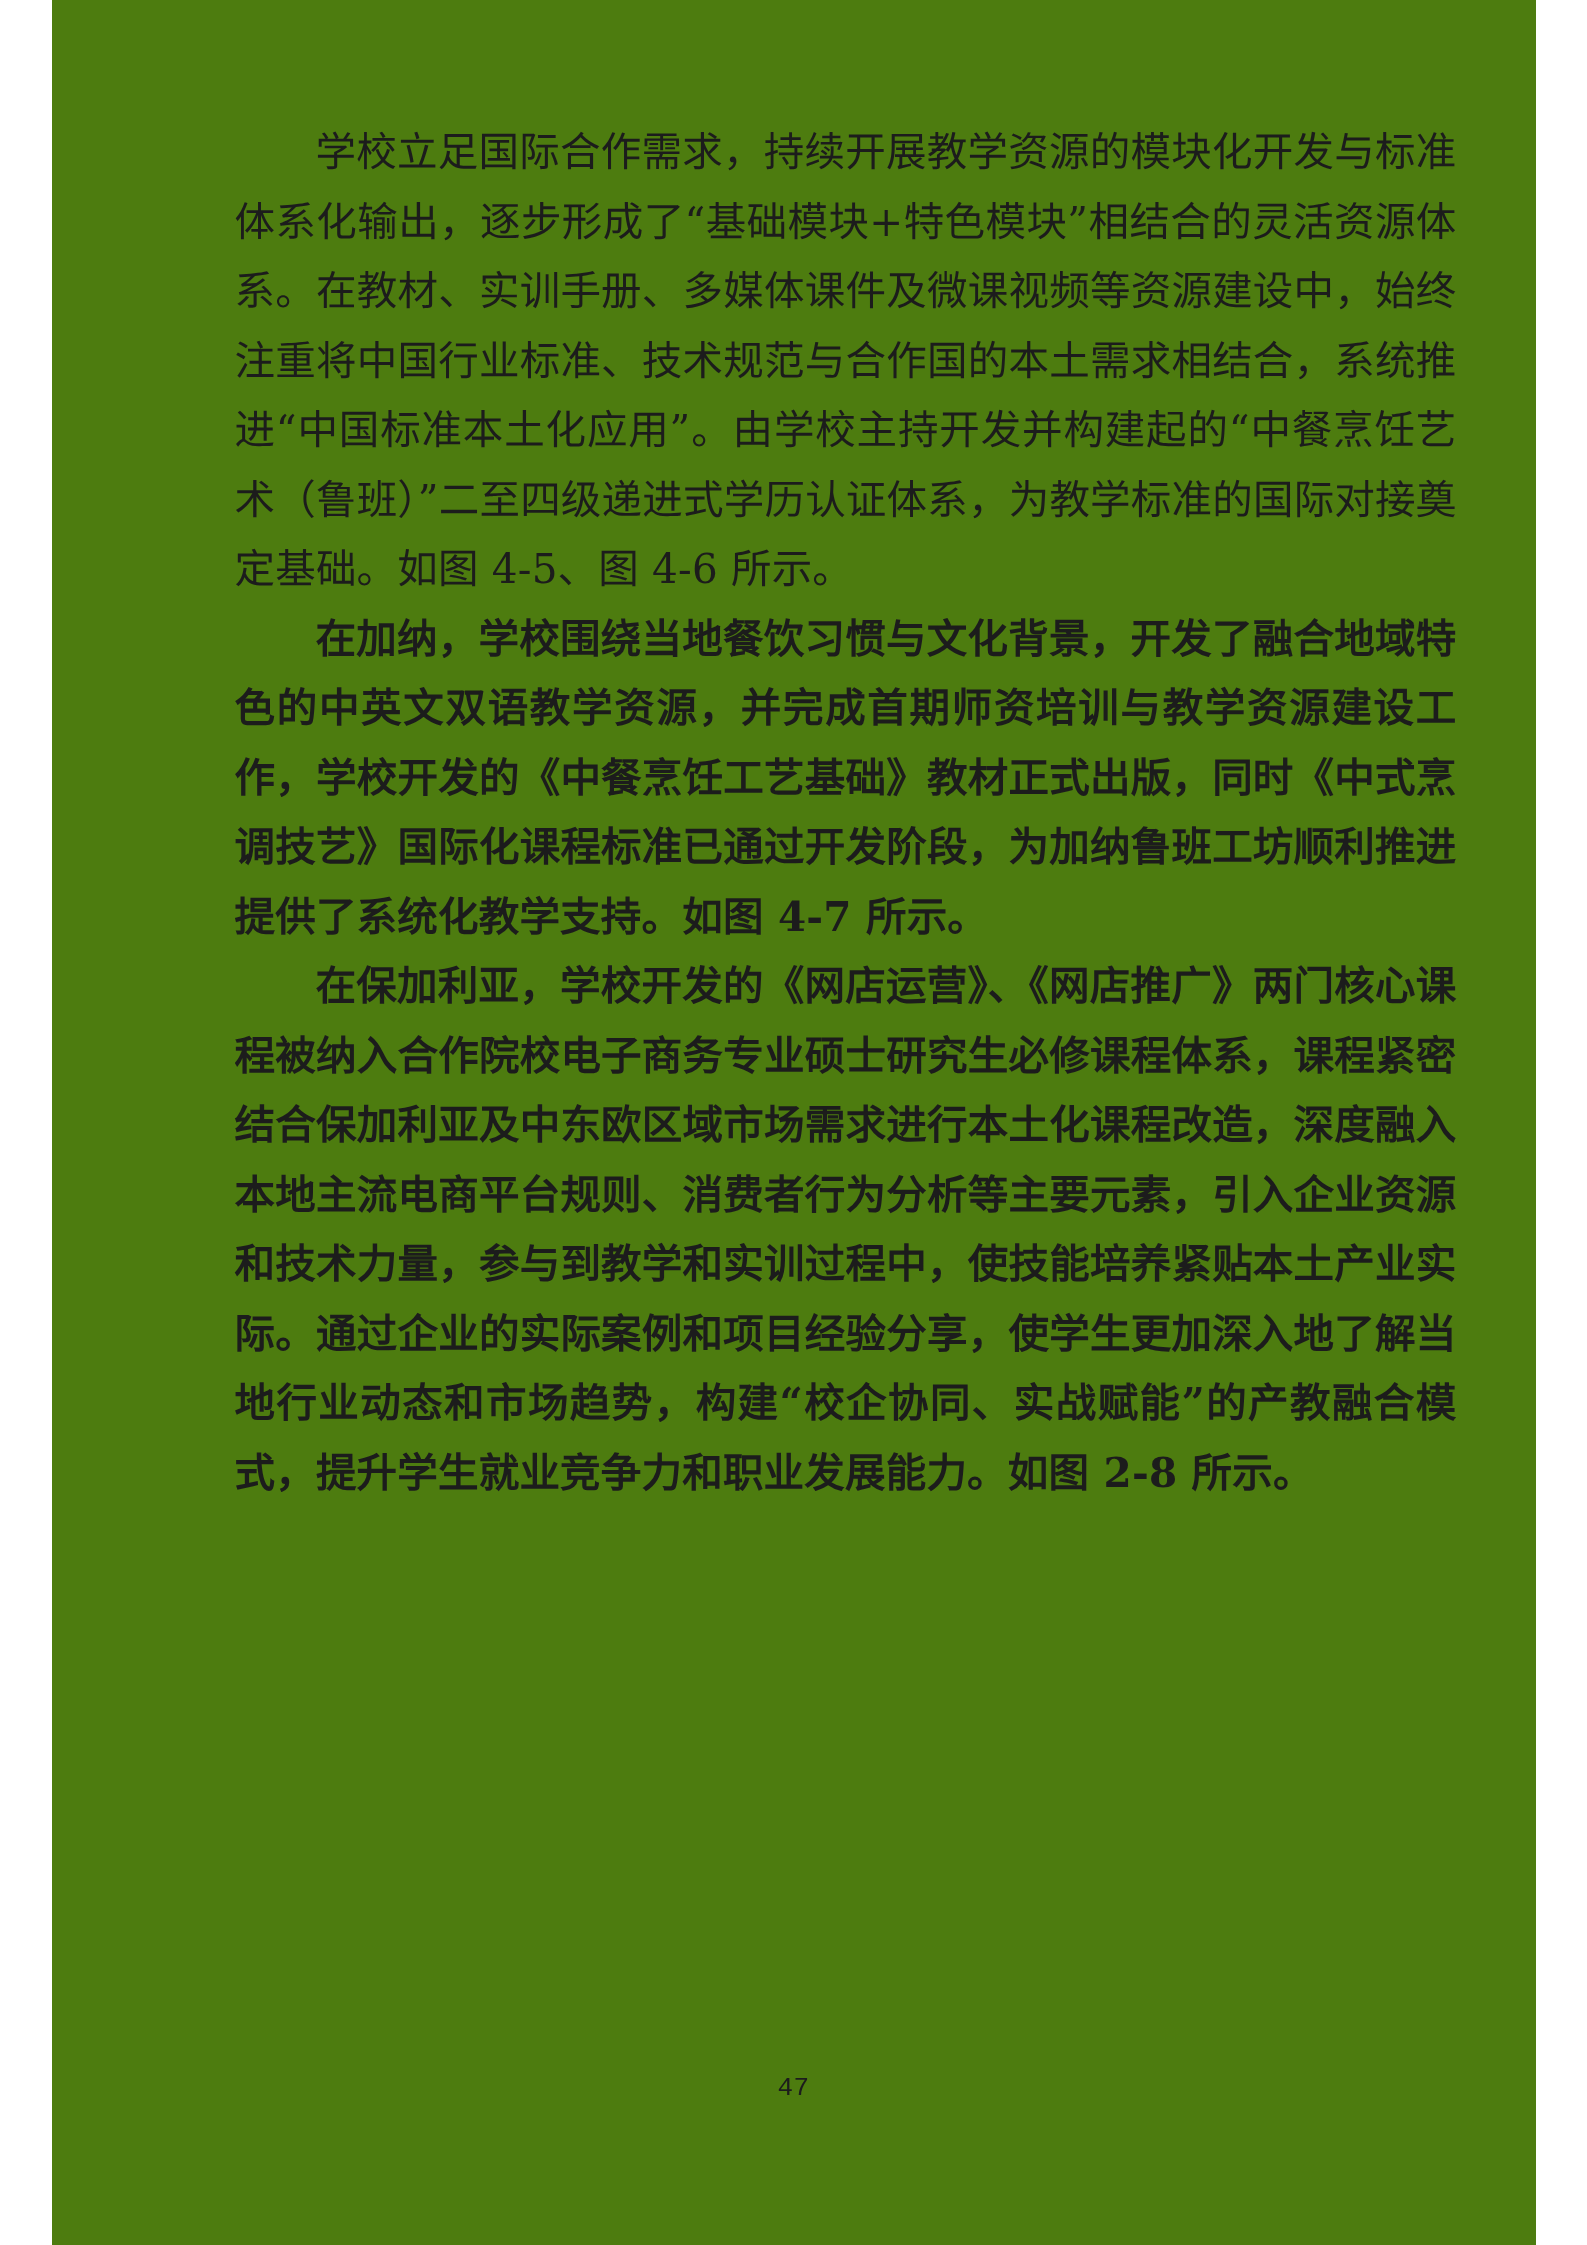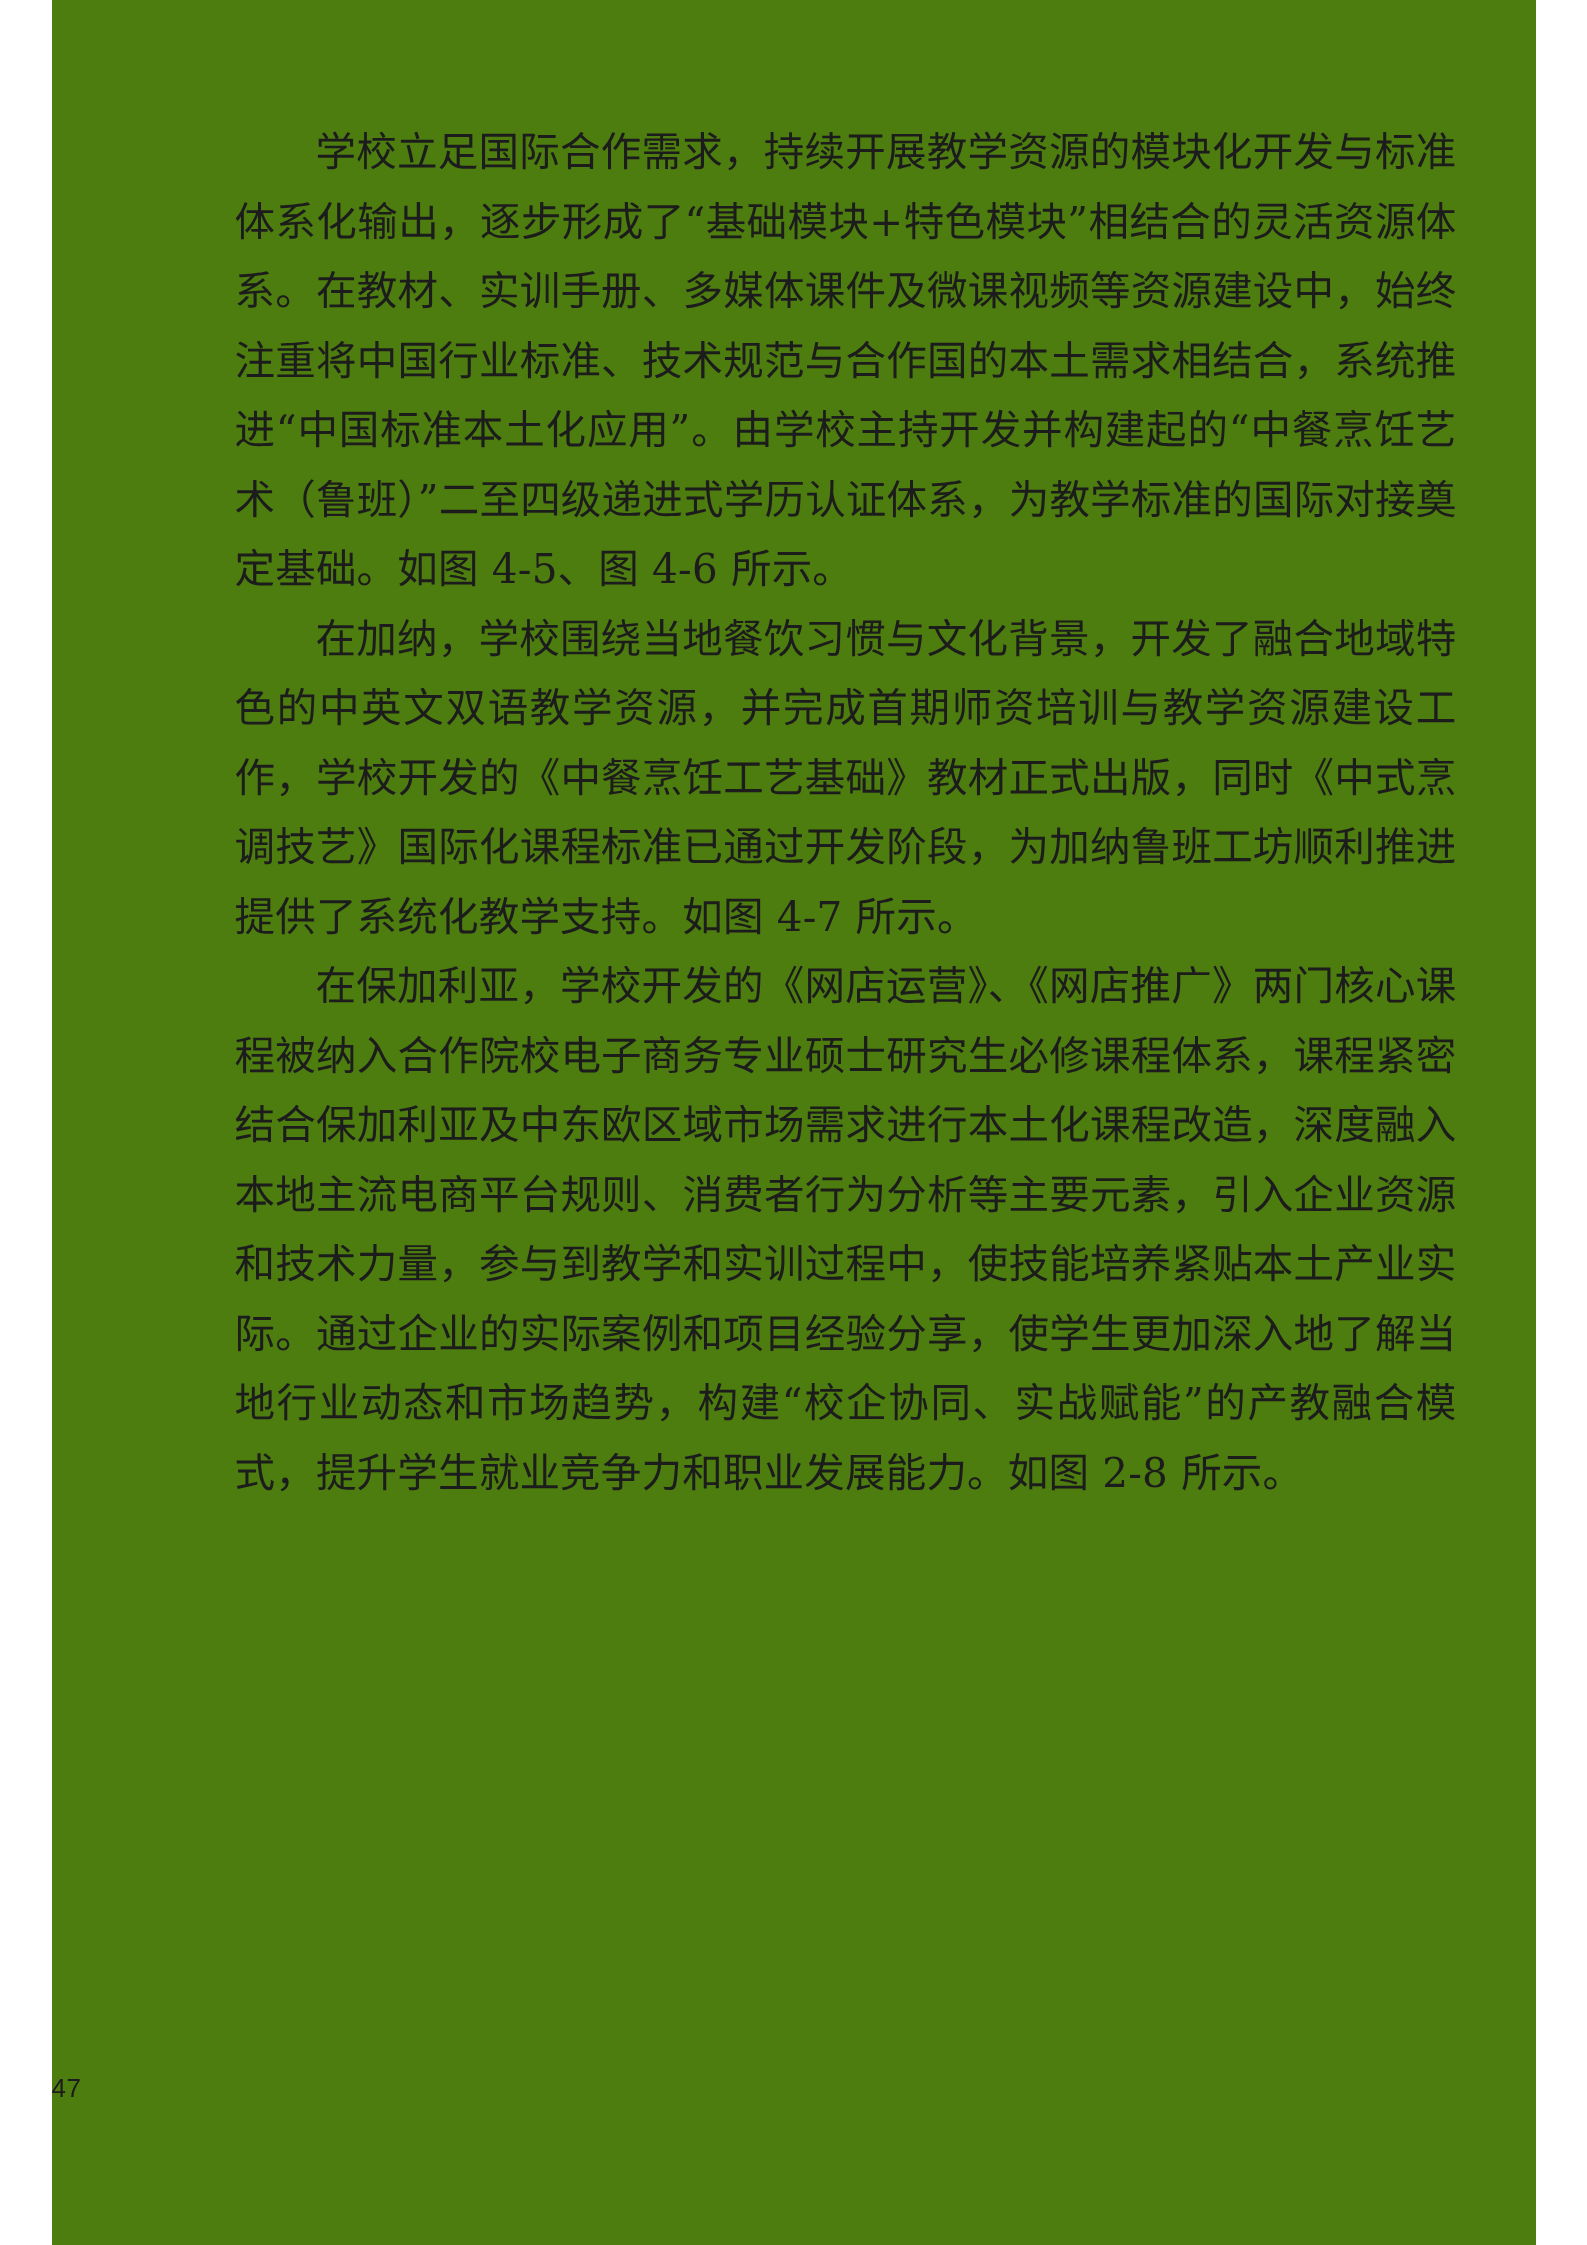--- a/index.html
+++ b/index.html
@@ -36,29 +36,30 @@
     text-justify: inter-character;
     margin: 0 0 0 0;
     text-indent: 2em;
     letter-spacing: 0.2px;
     word-break: break-all;
     -webkit-font-smoothing: antialiased;
   }
 
   .para + .para {
     margin-top: 0px;
+    font-weight: bold;
   }
 
   .page-number {
     position: absolute;
     left: 0;
     right: 0;
     top: 2073px;
-    text-align: left;
-    font-family: Liberation Sans, sans-serif;
+    text-align: center;
+    font-family: Liberation Mono, monospace;
     font-size: 26px;
     color: #1c1c1c;
     letter-spacing: 0.5px;
   }
 </style>
 </head>
 <body>
 
 <div class="page">
 

